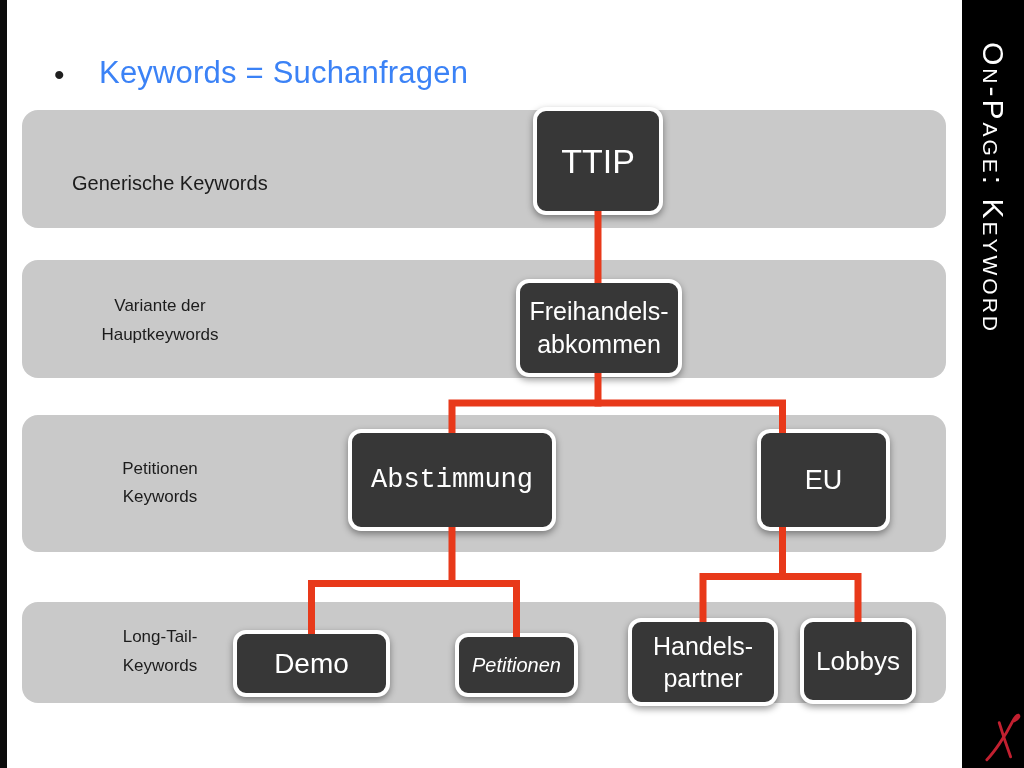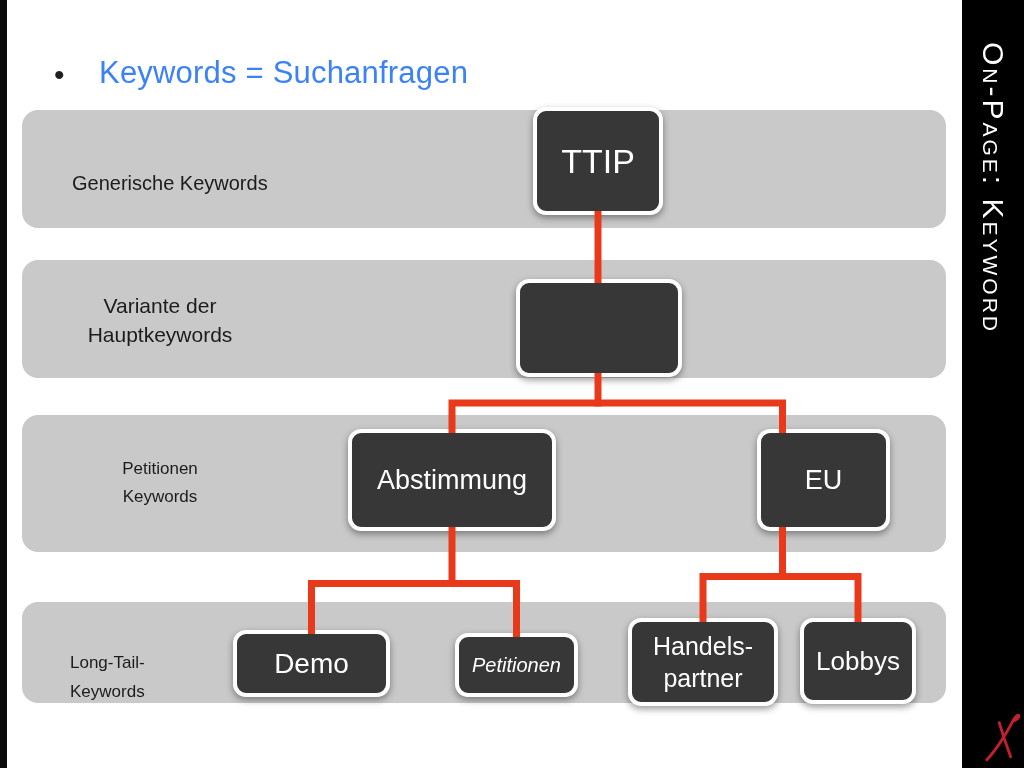--- a/index.html
+++ b/index.html
@@ -15,35 +15,35 @@
 
   
   .band { position:absolute; left:22px; width:924px; background:#c9c9c9; border-radius:16px; z-index:1; }
   .band1 { top:110px; height:118px; }
   .band2 { top:260px; height:118px; }
   .band3 { top:415px; height:137px; }
   .band4 { top:602px; height:101px; }
 
   .row-label { position:absolute; z-index:2; color:#1c1c1c; }
   .label1 { left:72px; top:172px; font-size:20px; }
-  .label2 { left:70px; top:291px; width:180px; text-align:center; font-size:21px; line-height:29px; }
+  .label2 { left:70px; top:291px; width:180px; text-align:center; font-size:17px; line-height:29px; }
   .label3 { left:70px; top:455px; width:180px; text-align:center; font-size:17px; line-height:28px; }
-  .label4 { left:70px; top:622px; width:180px; text-align:left; font-size:17px; line-height:29px;margin-top:26px; }
+  .label4 { left:70px; top:622px; width:180px; text-align:center; font-size:17px; line-height:29px; }
 
   
   .node {
     position:absolute; box-sizing:border-box; z-index:2;
     background:#373737; border:4px solid #ffffff; border-radius:13px;
     box-shadow:0 3px 7px rgba(0,0,0,0.40);
     color:#ffffff; display:flex; flex-direction:column; align-items:center; justify-content:center;
     text-align:right;
   }
   .n-ttip        { left:533px; top:107px; width:130px; height:108px; font-size:34px; }
   .n-frei        { left:516px; top:279px; width:166px; height:98px;  font-size:25px; line-height:33px; }
-  .n-abstimmung  { left:348px; top:429px; width:208px; height:102px; font-size:27px; }
+  .n-abstimmung  { left:348px; top:429px; width:208px; height:102px; font-size:27px;font-family:Liberation Mono, monospace; }
   .n-eu          { left:716px; top:429px; width:133px; height:102px; font-size:27px;margin-left:41px; }
   .n-demo        { left:233px; top:630px; width:157px; height:67px;  font-size:28px; }
   .n-petitionen  { left:455px; top:633px; width:123px; height:64px;  font-size:20px;font-style:italic; }
   .n-handels     { left:628px; top:618px; width:150px; height:88px;  font-size:25px; line-height:32px; }
   .n-lobbys      { left:800px; top:618px; width:116px; height:86px;  font-size:26px; }
 
   
   .connectors { position:absolute; left:0; top:0; z-index:3; pointer-events:none; }
 
   
@@ -82,20 +82,22 @@
   </div>
   <div class="row-label label4">
     <span>Long-Tail-</span><br>
     <span>Keywords</span>
   </div>
 
   <div class="node n-ttip">
     <span>TTIP</span>
   </div>
   <div class="node n-frei">
+    <span>Freihandels-</span>
+    <span>abkommen</span>
   </div>
   <div class="node n-abstimmung">
     <span>Abstimmung</span>
   </div>
   <div class="node n-eu">
     <span>EU</span>
   </div>
   <div class="node n-demo">
     <span>Demo</span>
   </div>

